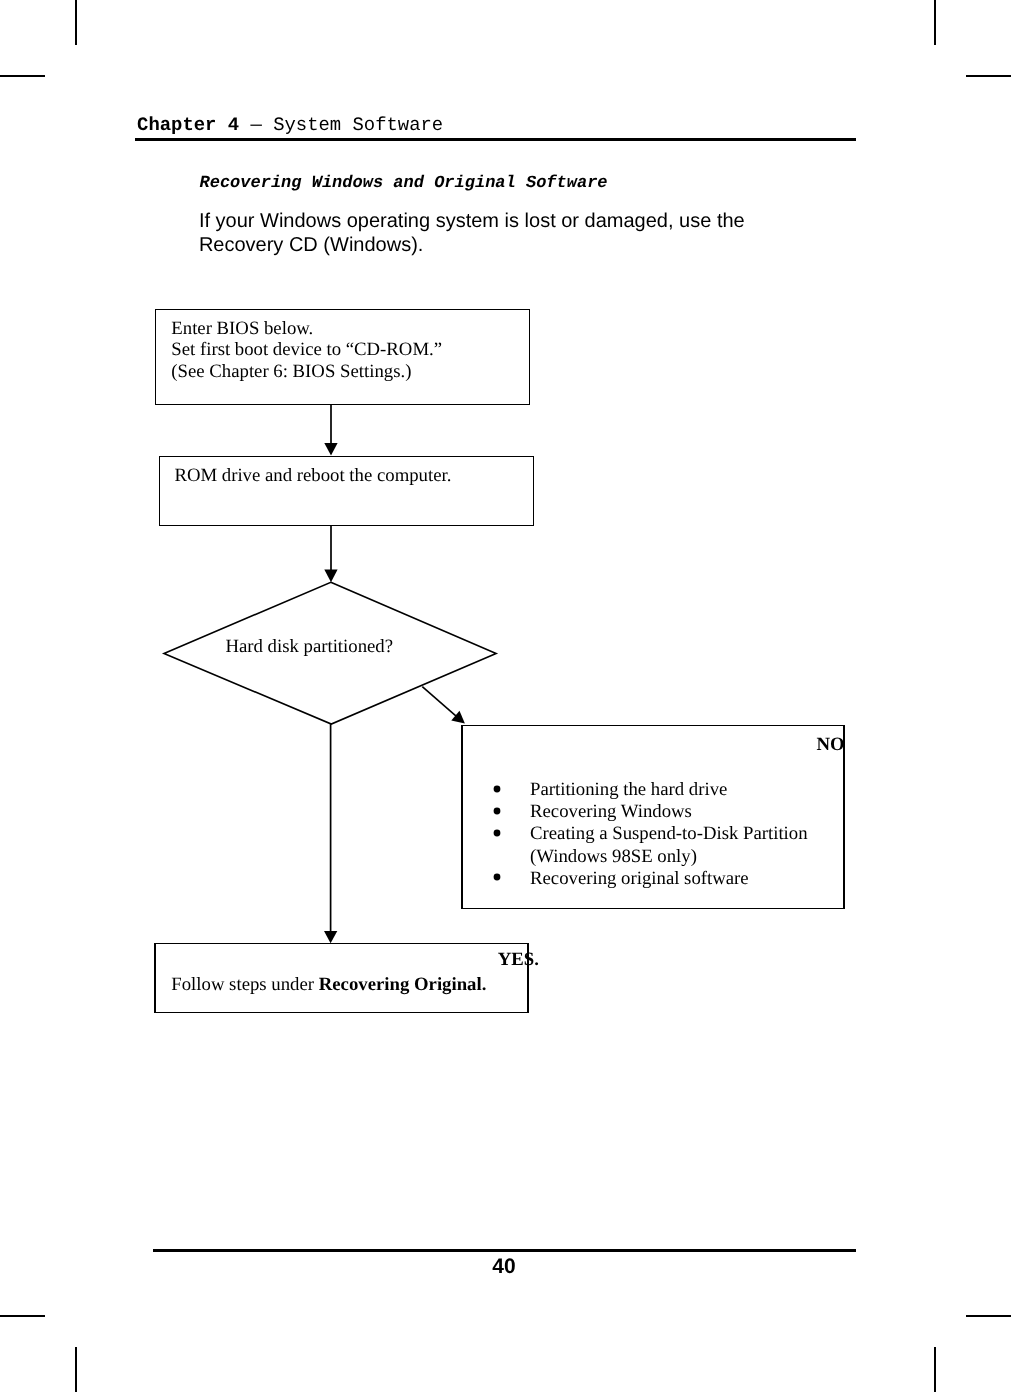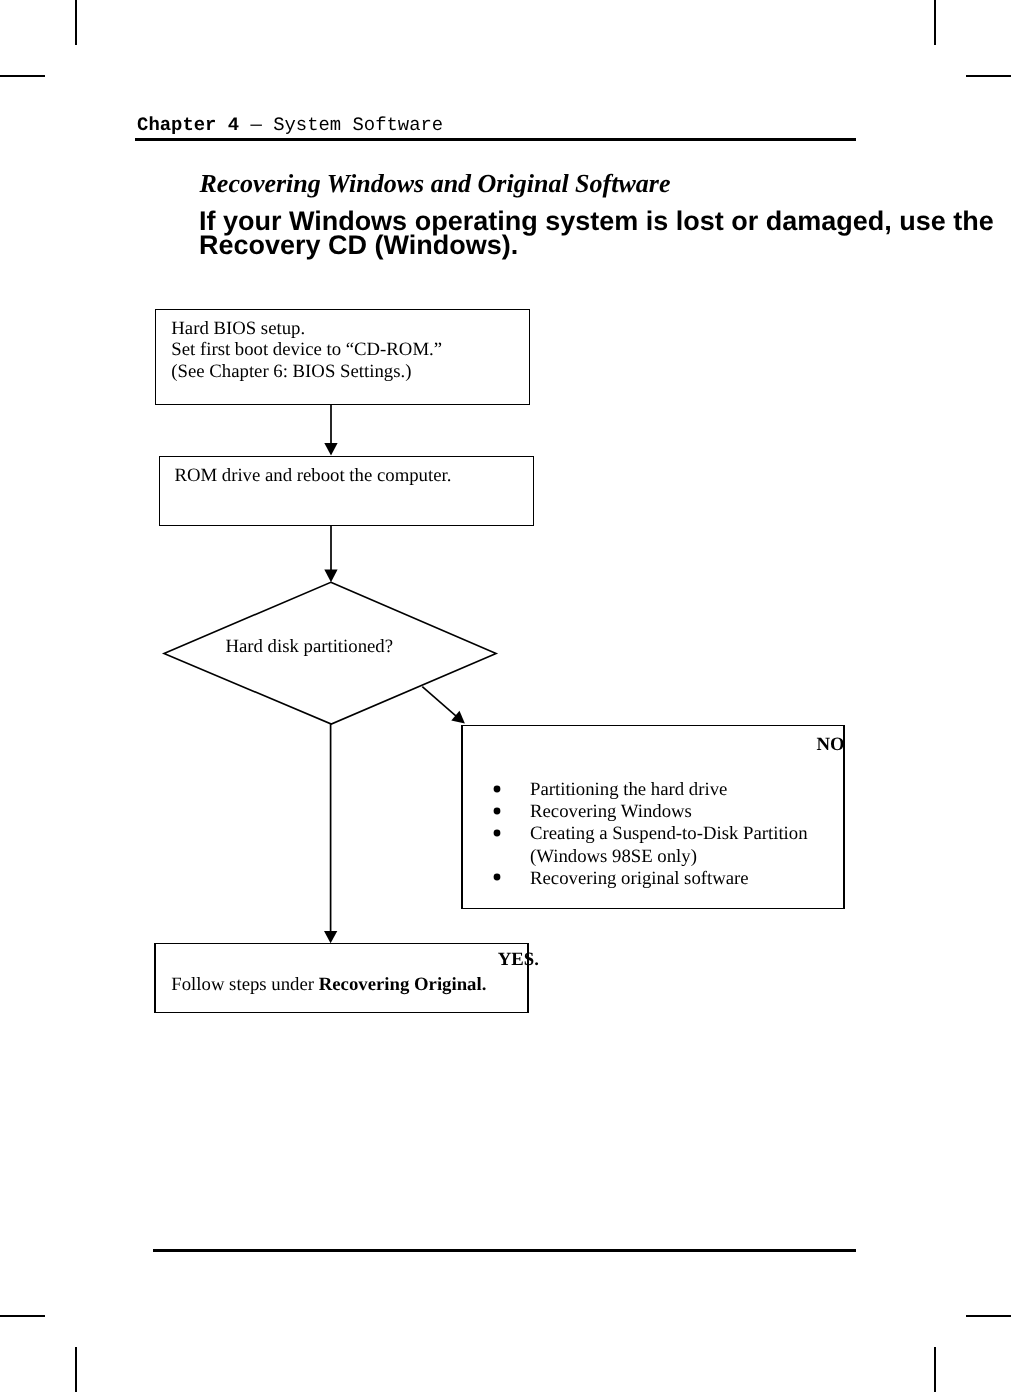--- a/index.html
+++ b/index.html
@@ -23,25 +23,25 @@
        white-space:nowrap;line-height:22px;}
   .hdr b{font-weight:bold;}
   .rule{position:absolute;background:#000;}
   #hdr-rule{left:135px;top:138px;width:721px;height:3px;}
   #foot-rule{left:153px;top:1249px;width:703px;height:3px;}
   #pagenum{position:absolute;left:0;top:1257.3px;width:1008px;text-align:center;
            font-family:"Liberation Sans",sans-serif;font-size:21px;font-weight:bold;
            line-height:20px;}
 
   #title{position:absolute;left:199.5px;top:171.3px;
-         font-family:Liberation Serif, serif;font-size:26px;
+         font-family:Liberation Mono, monospace;font-size:17px;
          font-weight:bold;font-style:italic;white-space:nowrap;line-height:26px;}
   #intro{position:absolute;left:198.9px;top:208.6px;
-         font-family:"Liberation Sans",sans-serif;font-size:27px;
-         line-height:24px;white-space:pre;font-weight:bold;}
+         font-family:"Liberation Sans",sans-serif;font-size:20px;
+         line-height:24px;white-space:pre;}
 
   
   #flow{position:absolute;left:0;top:0;width:1011px;height:1392px;}
   .fb{position:absolute;box-sizing:border-box;border:1.2px solid #000;background:#fff;}
   .fb2{border-width:1.4px 2px;}
   .ftxt{position:absolute;font-family:"Liberation Serif",serif;
         font-size:18.75px;line-height:21.85px;white-space:pre;}
   .ctr{text-align:right;}
   .bold{font-weight:bold;}
   .bullets{position:absolute;font-family:"Liberation Serif",serif;
@@ -95,21 +95,21 @@
       <path d="M330.8 582.3 L496.1 653.5 L331.3 724.1 L164.0 653.5 Z" stroke="#000" stroke-width="1.6" fill="none" stroke-linejoin="miter"></path>
 
       <path d="M422.3 686.6 L459.0 718.6" stroke="#000" stroke-width="1.6" fill="none"></path>
       <path d="M459.5 710.8 L464.9 723.6 L451.3 720.6 Z" fill="#000"></path>
 
       <path d="M330.6 724.1 L330.6 932" stroke="#000" stroke-width="1.7" fill="none"></path>
       <path d="M324 931 L337.3 931 L330.6 943.2 Z" fill="#000"></path>
     </svg>
 
     <div class="fb" id="box1"></div>
-    <div class="ftxt" id="box1-txt"><div>Hard BIOS setup.</div><div>Set first boot device to “CD-ROM.”</div><div>(See Chapter 6: BIOS Settings.)</div></div>
+    <div class="ftxt" id="box1-txt"><div>Enter BIOS below.</div><div>Set first boot device to “CD-ROM.”</div><div>(See Chapter 6: BIOS Settings.)</div></div>
 
     <div class="fb" id="box2"></div>
     <div class="ftxt" id="box2-txt"><div>ROM drive and reboot the computer.</div></div>
 
     <div class="ftxt" id="dec-txt">Hard disk partitioned?</div>
 
     <div class="fb fb2" id="nobox"></div>
     <div class="ftxt ctr bold" id="no-head">NO</div>
     <div class="bullets" id="no-bullets">
         <div class="bi"><span class="dot"><svg width="8" height="8" viewBox="0 0 8 8">
@@ -126,13 +126,14 @@
               <circle cx="4" cy="4" r="3.4" fill="#000"></circle>
             </svg></span><span>Recovering original software</span></div>
       </div>
 
     <div class="fb fb2" id="yesbox"></div>
     <div class="ftxt ctr bold" id="yes-head">YES.</div>
     <div class="ftxt" id="yes-line"><span>Follow steps under </span><b>Recovering Original.</b></div>
   </div>
 
   <div class="rule" id="foot-rule"></div>
+  <div id="pagenum">40</div>
 </div>
 
 </body></html>

